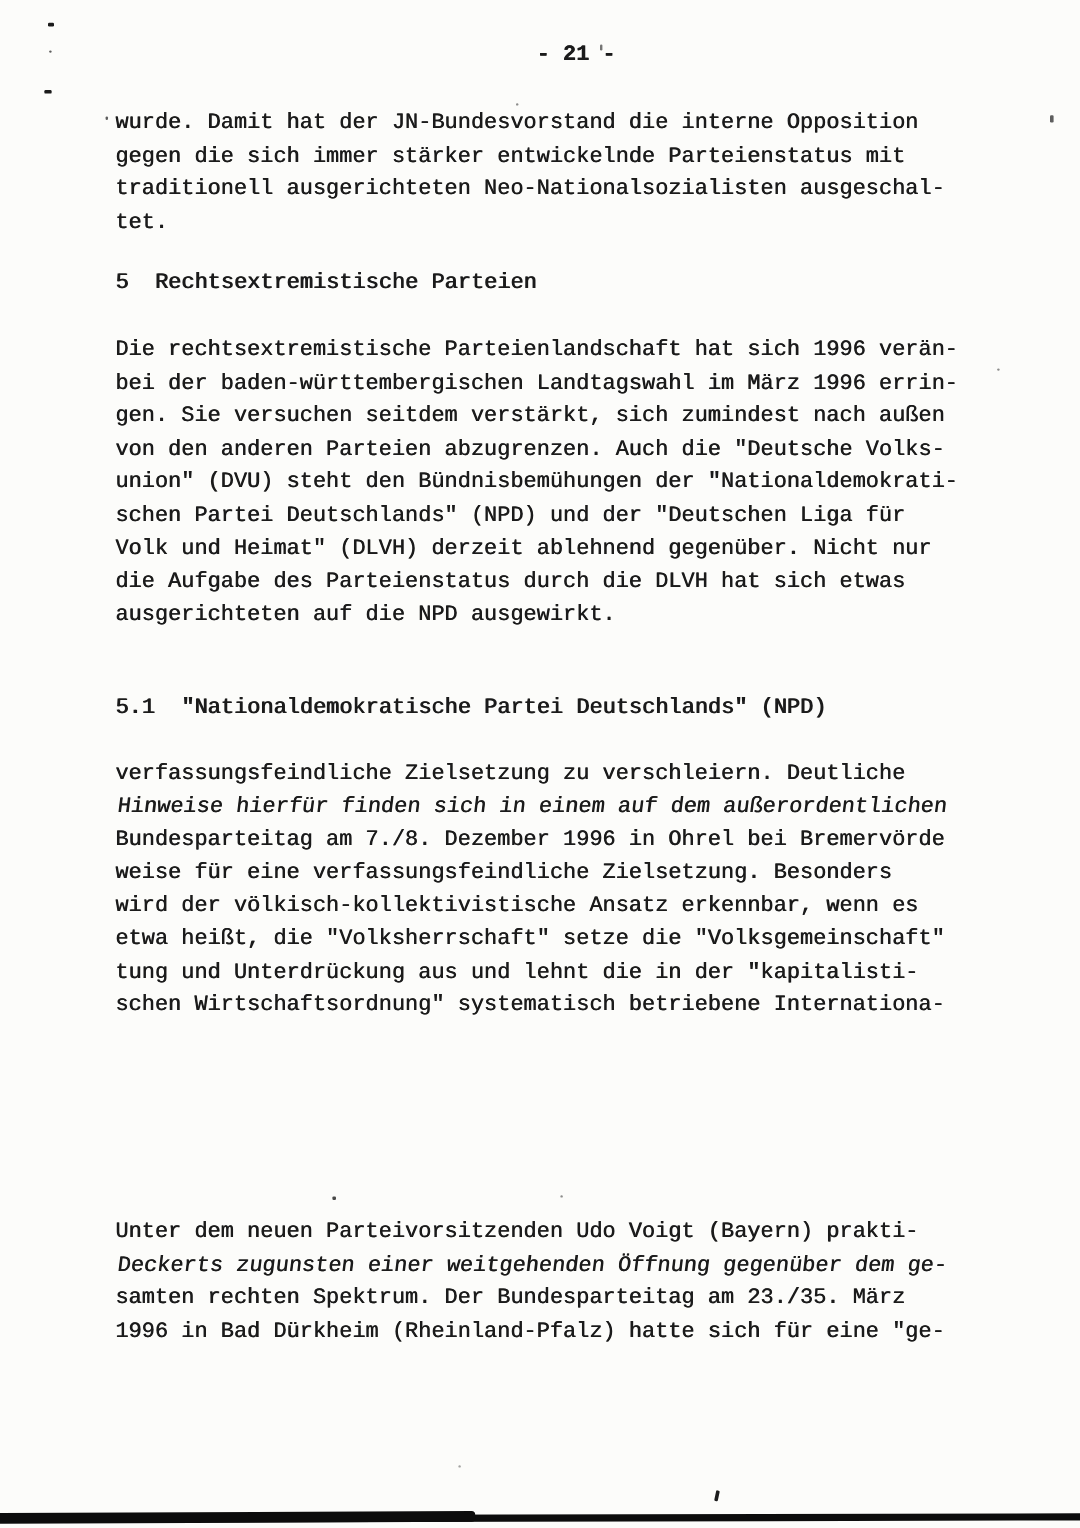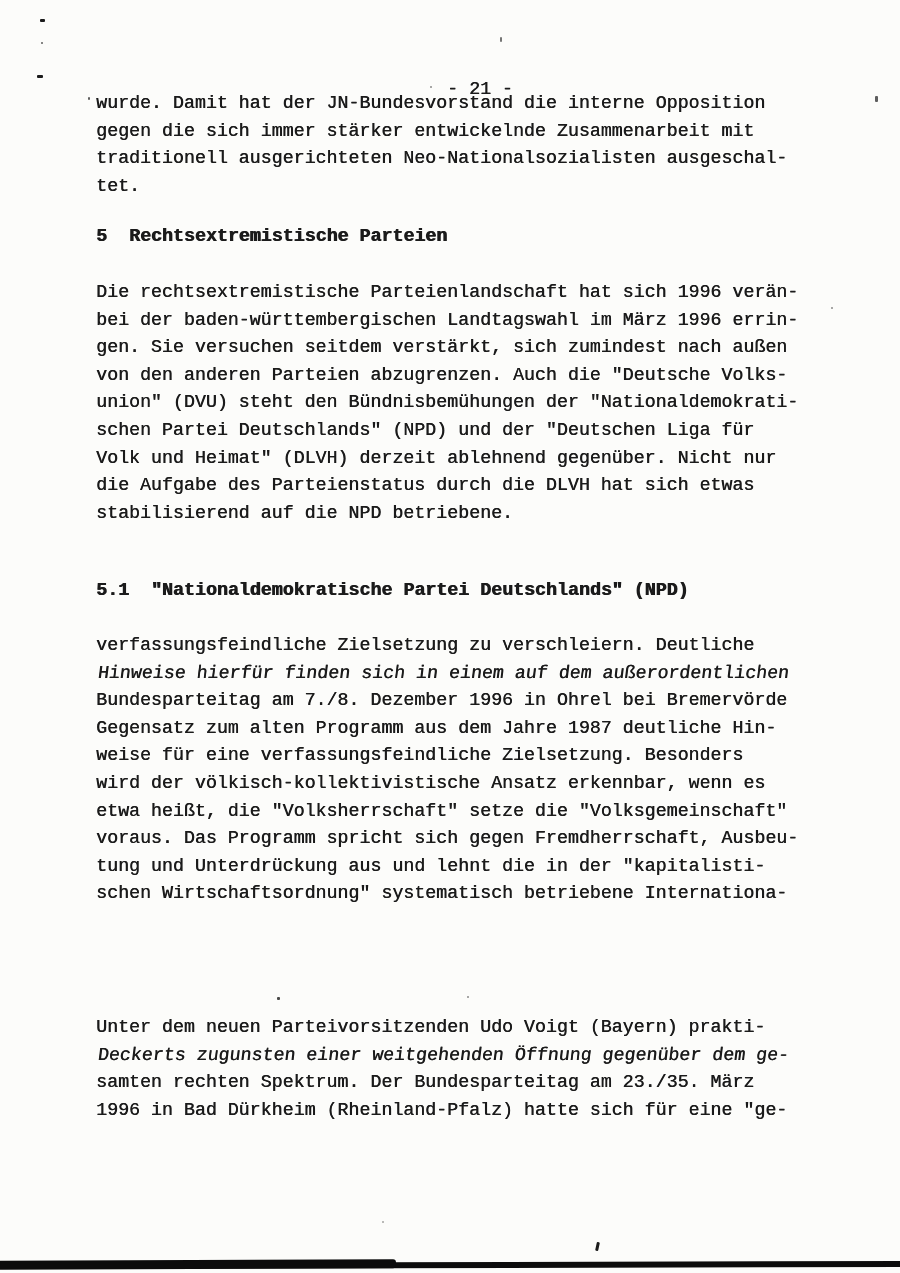--- a/index.html
+++ b/index.html
@@ -21,29 +21,28 @@
     left:96px;
     width:760px;
   }
   .line,.heading,.pageno{
     white-space:pre;
     font-size:18.3px;
     line-height:27.6px;
     text-shadow:0.45px 0 0 currentColor;
   }
   .heading{
-    font-weight:700;
+    font-weight:400;
     text-shadow:0.8px 0 0 currentColor;
   }
   .pageno{
     position:absolute;
     top:33px;left:447px;
-    font-weight:400;
+    font-weight:700;
     text-shadow:0.5px 0 0 currentColor;
-    margin-top:43px;
   }
   .slant{
     transform:skewX(-7deg);
     transform-origin:0 100%;
   }
   .speck{
     position:absolute;
     background:var(--ink);
     border-radius:1px;
   }
@@ -63,50 +62,48 @@
 </style>
 </head>
 <body>
 
 <div class="page">
 
   <div class="pageno">- 21 -</div>
 
   <div class="block" style="top:90px">
     <div class="line">wurde. Damit hat der JN-Bundesvorstand die interne Opposition</div>
-    <div class="line">gegen die sich immer stärker entwickelnde Zusammenarbeit mit</div>
+    <div class="line">gegen die sich immer stärker entwickelnde Parteienstatus mit</div>
     <div class="line">traditionell ausgerichteten Neo-Nationalsozialisten ausgeschal-</div>
     <div class="line">tet.</div>
   </div>
 
   <div class="block heading" style="top:223px">5  Rechtsextremistische Parteien</div>
 
   <div class="block" style="top:279px">
     <div class="line">Die rechtsextremistische Parteienlandschaft hat sich 1996 verän-</div>
     <div class="line">bei der baden-württembergischen Landtagswahl im März 1996 errin-</div>
     <div class="line">gen. Sie versuchen seitdem verstärkt, sich zumindest nach außen</div>
     <div class="line">von den anderen Parteien abzugrenzen. Auch die "Deutsche Volks-</div>
     <div class="line">union" (DVU) steht den Bündnisbemühungen der "Nationaldemokrati-</div>
     <div class="line">schen Partei Deutschlands" (NPD) und der "Deutschen Liga für</div>
     <div class="line">Volk und Heimat" (DLVH) derzeit ablehnend gegenüber. Nicht nur</div>
     <div class="line">die Aufgabe des Parteienstatus durch die DLVH hat sich etwas</div>
-    <div class="line">stabilisierend auf die NPD betriebene.</div>
+    <div class="line">ausgerichteten auf die NPD ausgewirkt.</div>
   </div>
 
   <div class="block heading" style="top:577px">5.1  "Nationaldemokratische Partei Deutschlands" (NPD)</div>
 
   <div class="block" style="top:632px">
     <div class="line">verfassungsfeindliche Zielsetzung zu verschleiern. Deutliche</div>
     <div class="line slant">Hinweise hierfür finden sich in einem auf dem außerordentlichen</div>
     <div class="line">Bundesparteitag am 7./8. Dezember 1996 in Ohrel bei Bremervörde</div>
-    <div class="line">Gegensatz zum alten Programm aus dem Jahre 1987 deutliche Hin-</div>
     <div class="line">weise für eine verfassungsfeindliche Zielsetzung. Besonders</div>
     <div class="line">wird der völkisch-kollektivistische Ansatz erkennbar, wenn es</div>
     <div class="line">etwa heißt, die "Volksherrschaft" setze die "Volksgemeinschaft"</div>
-    <div class="line">voraus. Das Programm spricht sich gegen Fremdherrschaft, Ausbeu-</div>
     <div class="line">tung und Unterdrückung aus und lehnt die in der "kapitalisti-</div>
     <div class="line">schen Wirtschaftsordnung" systematisch betriebene Internationa-</div>
   </div>
 
   <div class="block" style="top:1014px">
     <div class="line">Unter dem neuen Parteivorsitzenden Udo Voigt (Bayern) prakti-</div>
     <div class="line slant">Deckerts zugunsten einer weitgehenden Öffnung gegenüber dem ge-</div>
     <div class="line">samten rechten Spektrum. Der Bundesparteitag am 23./35. März</div>
     <div class="line">1996 in Bad Dürkheim (Rheinland-Pfalz) hatte sich für eine "ge-</div>
   </div>

